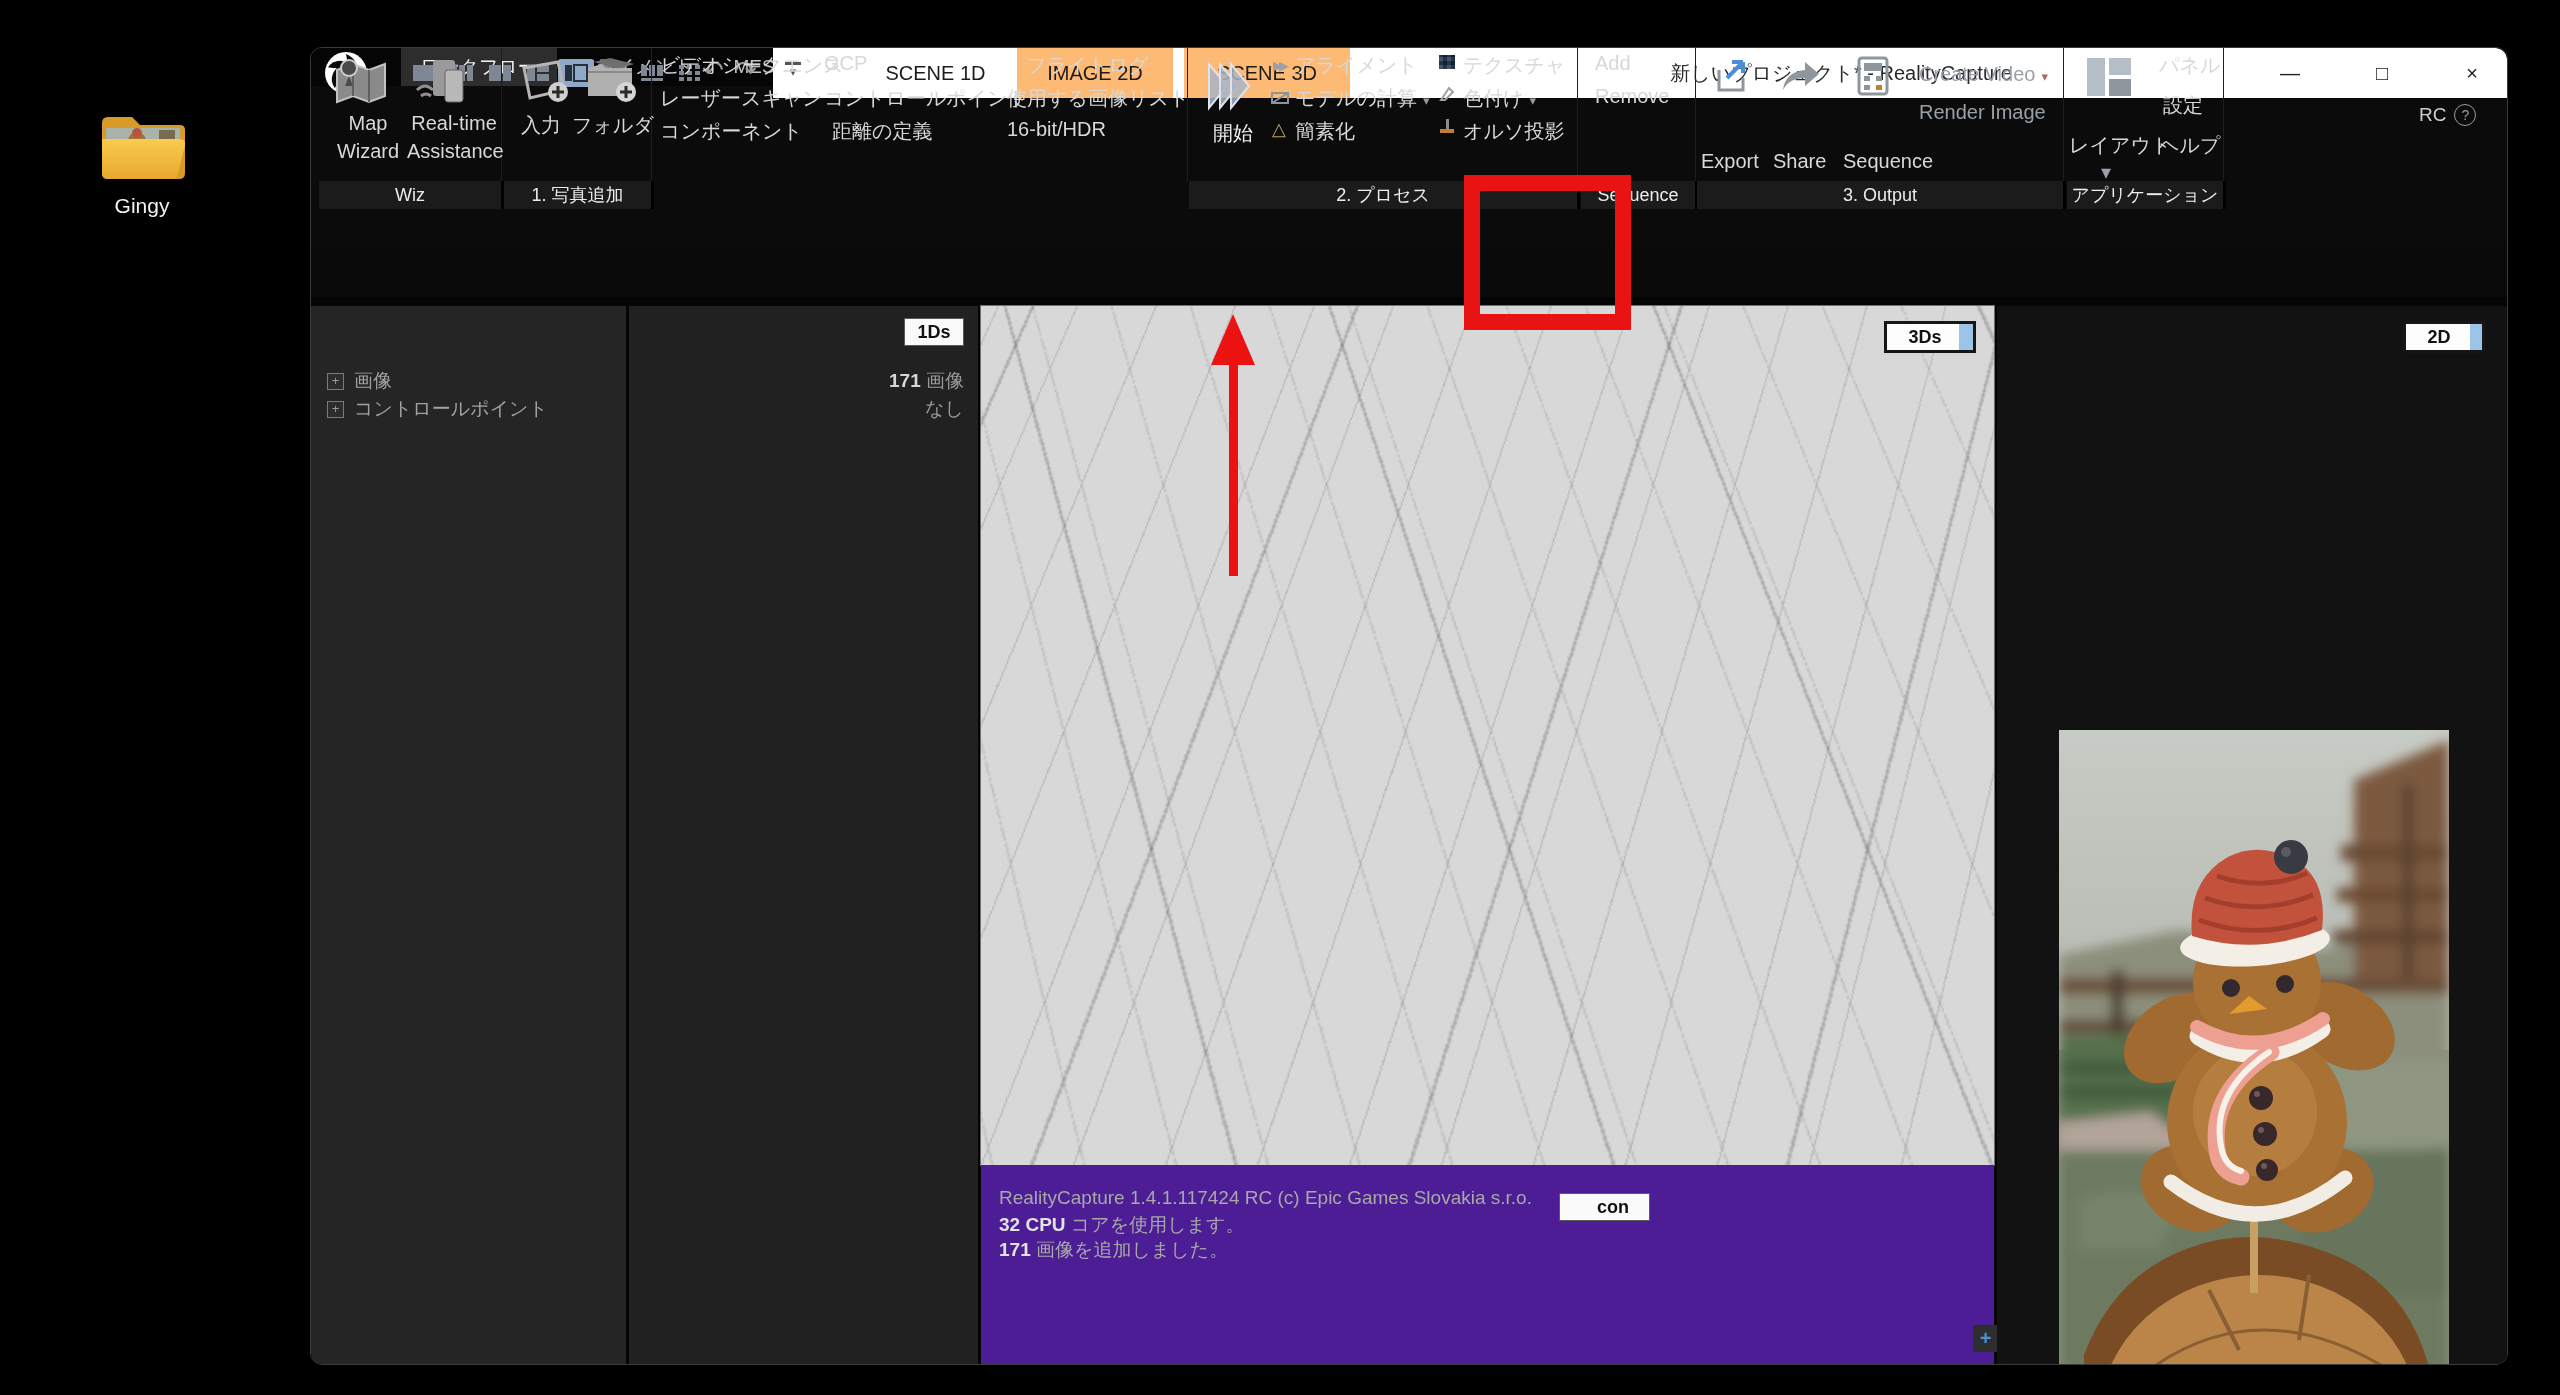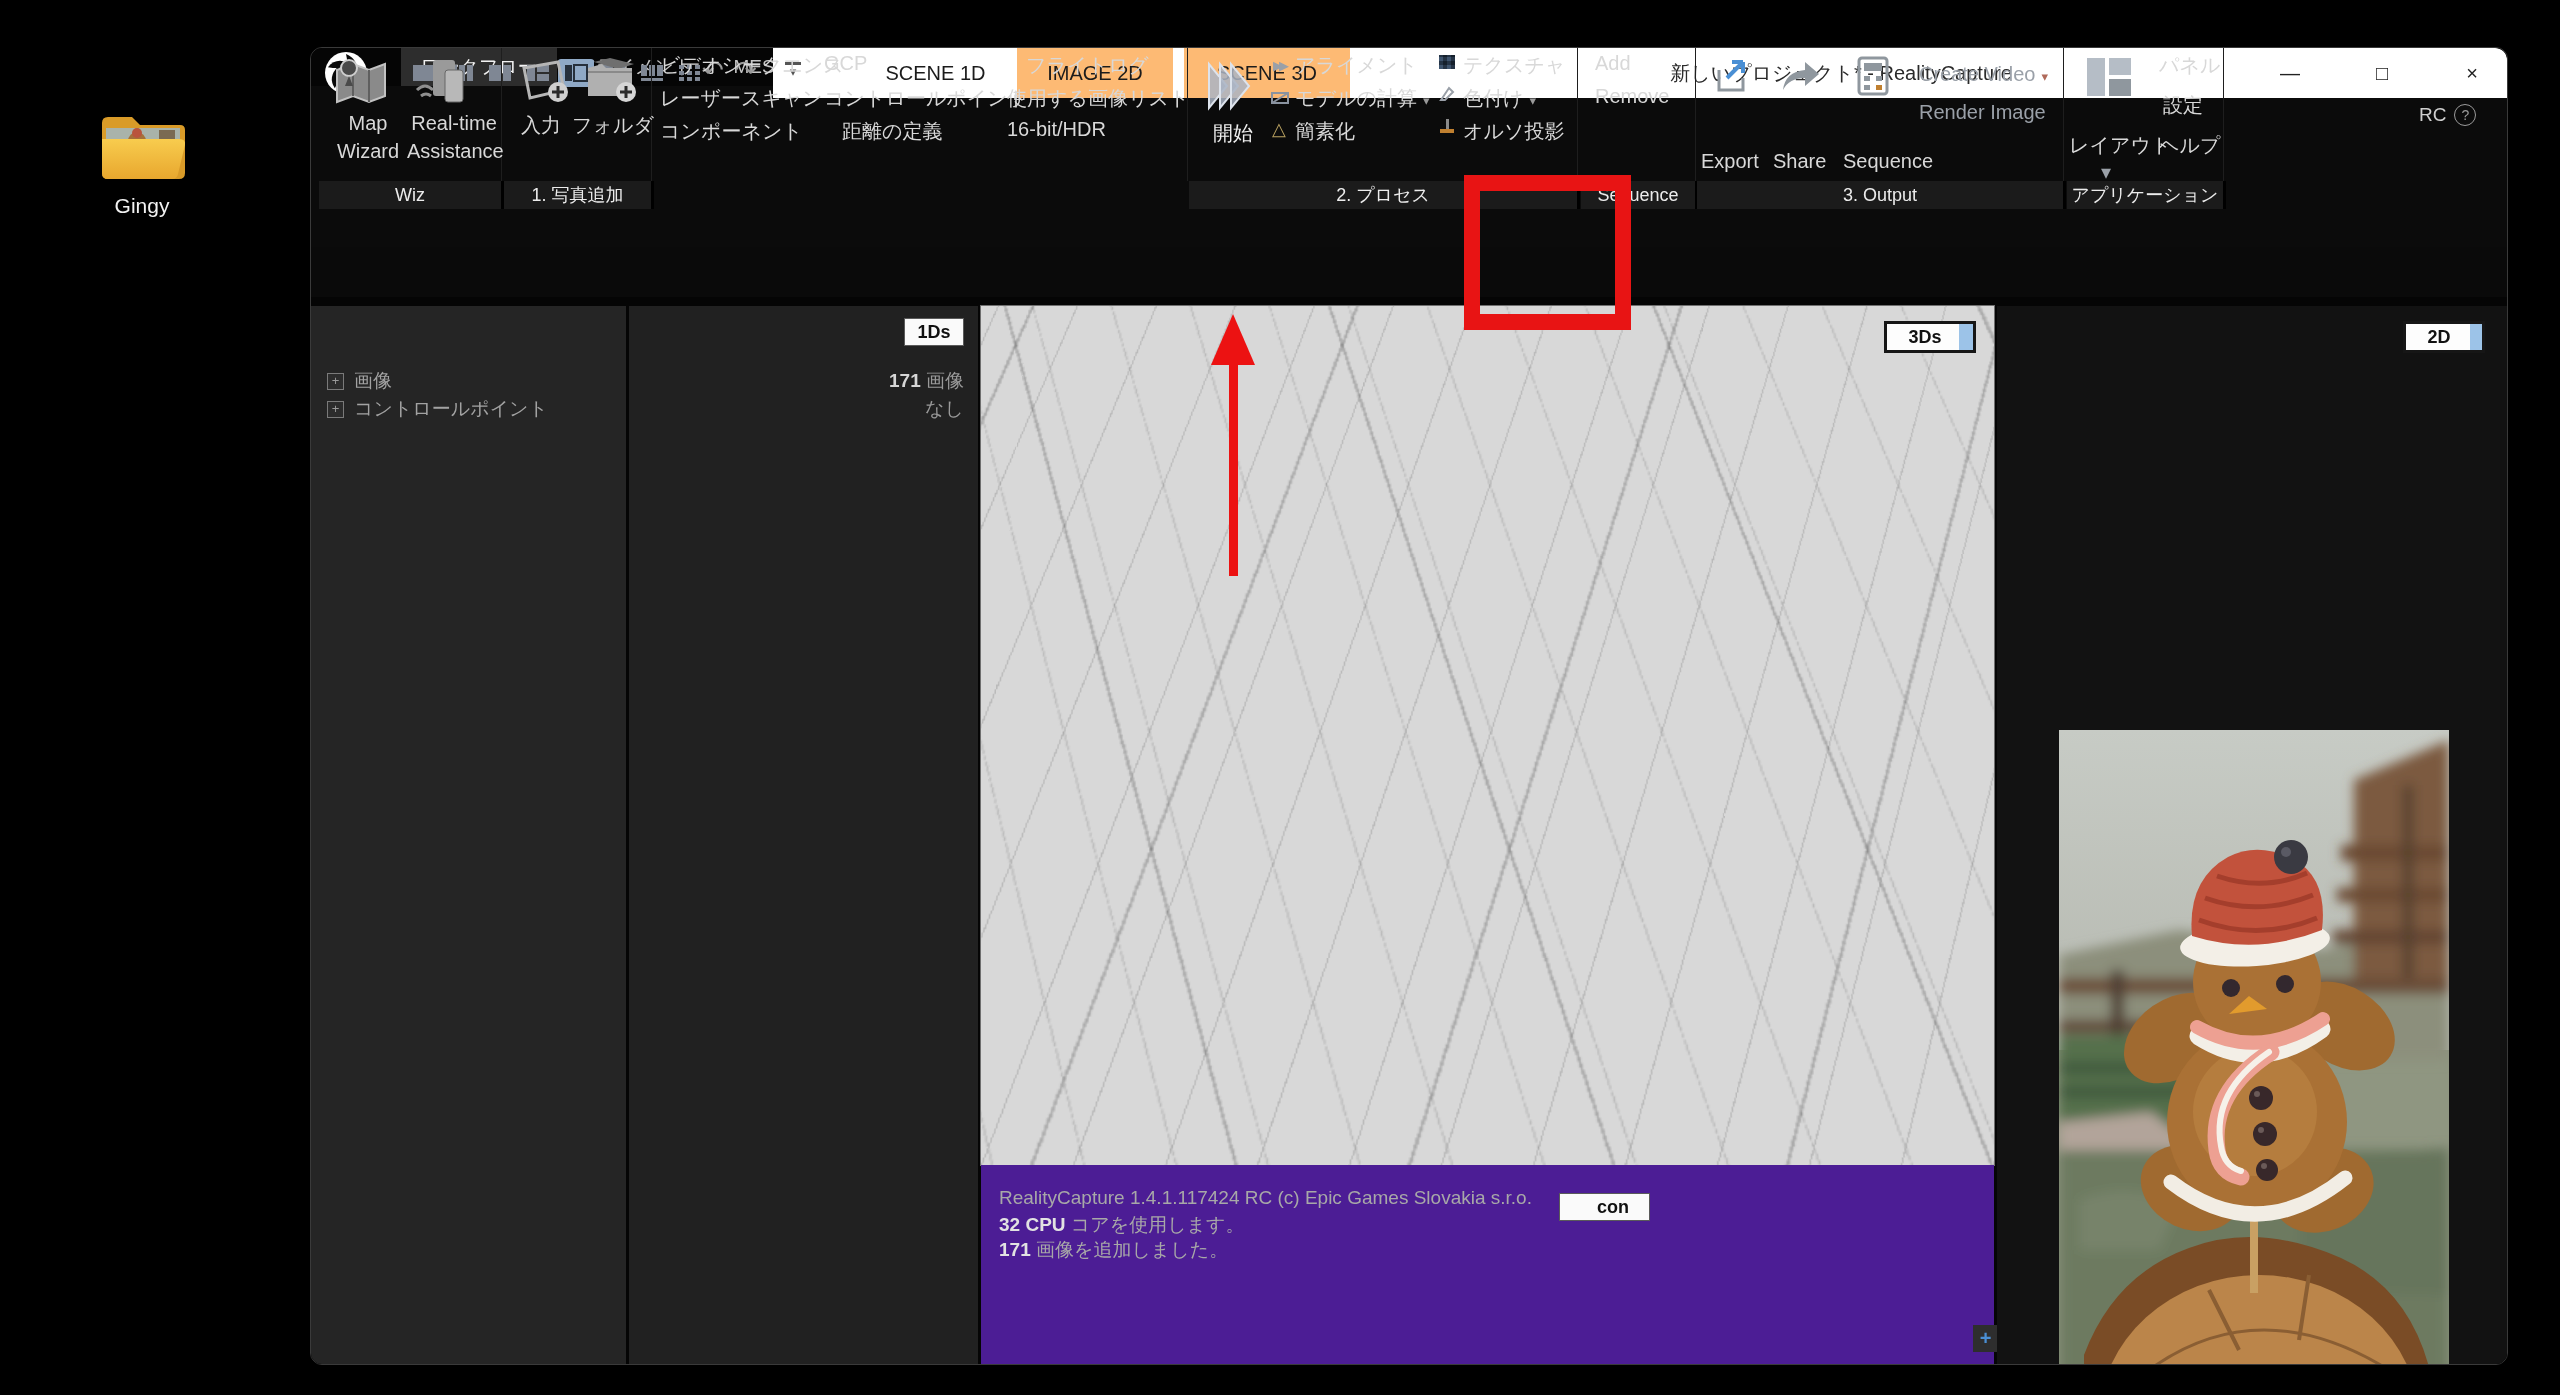--- a/index.html
+++ b/index.html
@@ -262,21 +262,21 @@
         <div class="rtxt ctxt" style="left:68px;top:64px;width:76px;">フォルダ</div>
       </div>
       <div class="rfoot" style="left:193px;width:147px;">1. 写真追加</div>
 
       <div class="rgroup" style="left:343px;width:533px;">
         <div class="rtxt" style="left:6px;top:4px;">ビデオシークエンス</div>
         <div class="rtxt" style="left:6px;top:37px;">レーザースキャン</div>
         <div class="rtxt" style="left:6px;top:70px;">コンポーネント</div>
         <div class="rtxt" style="left:170px;top:4px;">GCP</div>
         <div class="rtxt" style="left:170px;top:37px;">コントロールポイント</div>
-        <div class="rtxt" style="left:188px;top:70px;font-family:Liberation Serif, serif;">距離の定義</div>
+        <div class="rtxt" style="left:178px;top:70px;font-family:Liberation Serif, serif;">距離の定義</div>
         <div class="rtxt" style="left:372px;top:4px;">フライトログ</div>
         <div class="rtxt" style="left:353px;top:37px;">使用する画像リスト</div>
         <div class="rtxt" style="left:353px;top:70px;">16-bit/HDR</div>
       </div>
 
       <div class="rgroup" style="left:878px;width:388px;">
         <div class="ricon" style="left:14px;top:8px;">
           <svg width="60" height="60" viewBox="0 0 60 60">
             <g fill="#aab4c4" fill-opacity="0.85" stroke="#dde3ec" stroke-width="2">
               <path d="M6,8 L6,52 L24,30 Z"></path>

